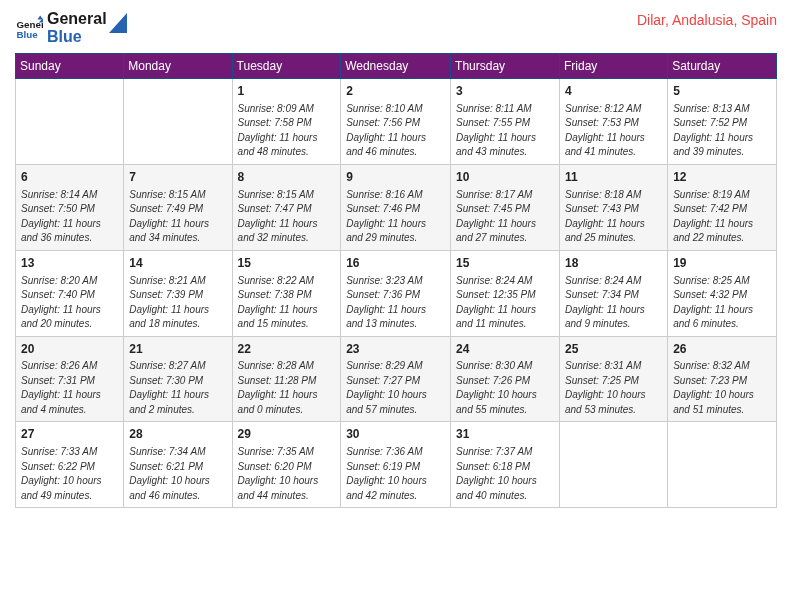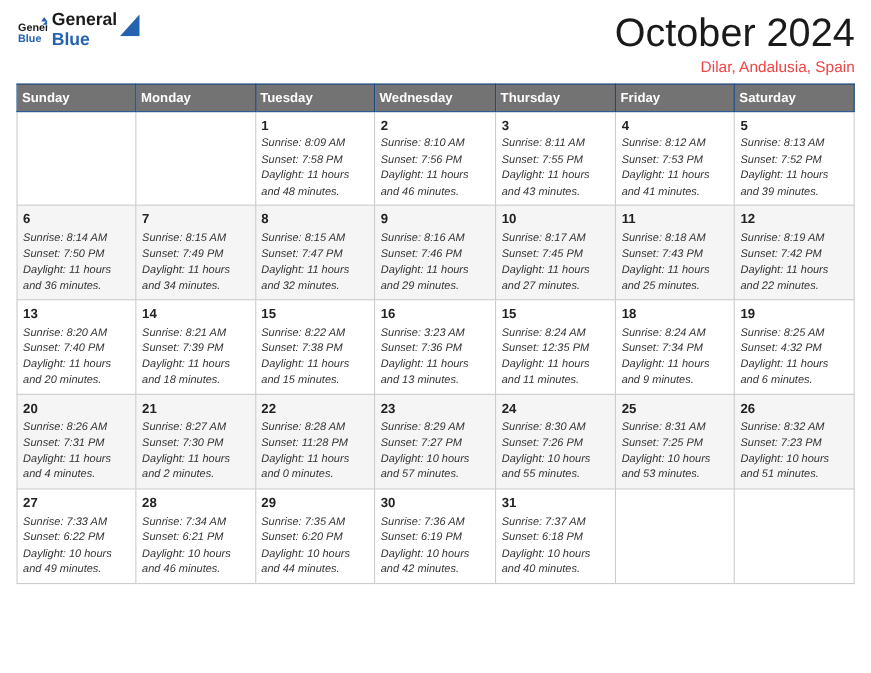--- a/index.html
+++ b/index.html
@@ -45,23 +45,23 @@
       color: #ef4444;
       margin-top: 2px;
     }
     .calendar {
       width: 100%;
       border-collapse: collapse;
       border: 1px solid #ccc;
       font-size: 10.5px;
     }
     .calendar thead tr th {
-      background: #737373;
+      background: #701a75;
       color: #fff;
-      font-weight: bold;
+      font-weight: normal;
       font-size: 12px;
       padding: 5px 4px;
       text-align: left;
       border: 1px solid #1a4a8a;
     }
     .calendar tbody tr td {
       vertical-align: top;
       border: 1px solid #ccc;
       padding: 4px 5px;
       width: 113px;
@@ -107,21 +107,20 @@
       <div style="display:flex; flex-direction:column; line-height:1.1;">
         <span style="font-size:16px; font-weight:bold; color:#1a1a1a;">General</span>
         <span style="font-size:16px; font-weight:bold; color:#2563b0;">Blue</span>
       </div>
 
       <svg width="18" height="20" viewBox="0 0 18 20" style="margin-left:-2px; margin-top:-10px;">
         <polygon points="0,20 18,20 18,0" fill="#2563b0"></polygon>
       </svg>
     </div>
     <div class="title-block">
-      <div class="month-title">October 2024</div>
       <div class="location">Dilar, Andalusia, Spain</div>
     </div>
   </div>
 
   <table class="calendar">
     <thead>
       <tr>
 
       <th>Sunday</th>
           <th>Monday</th>

